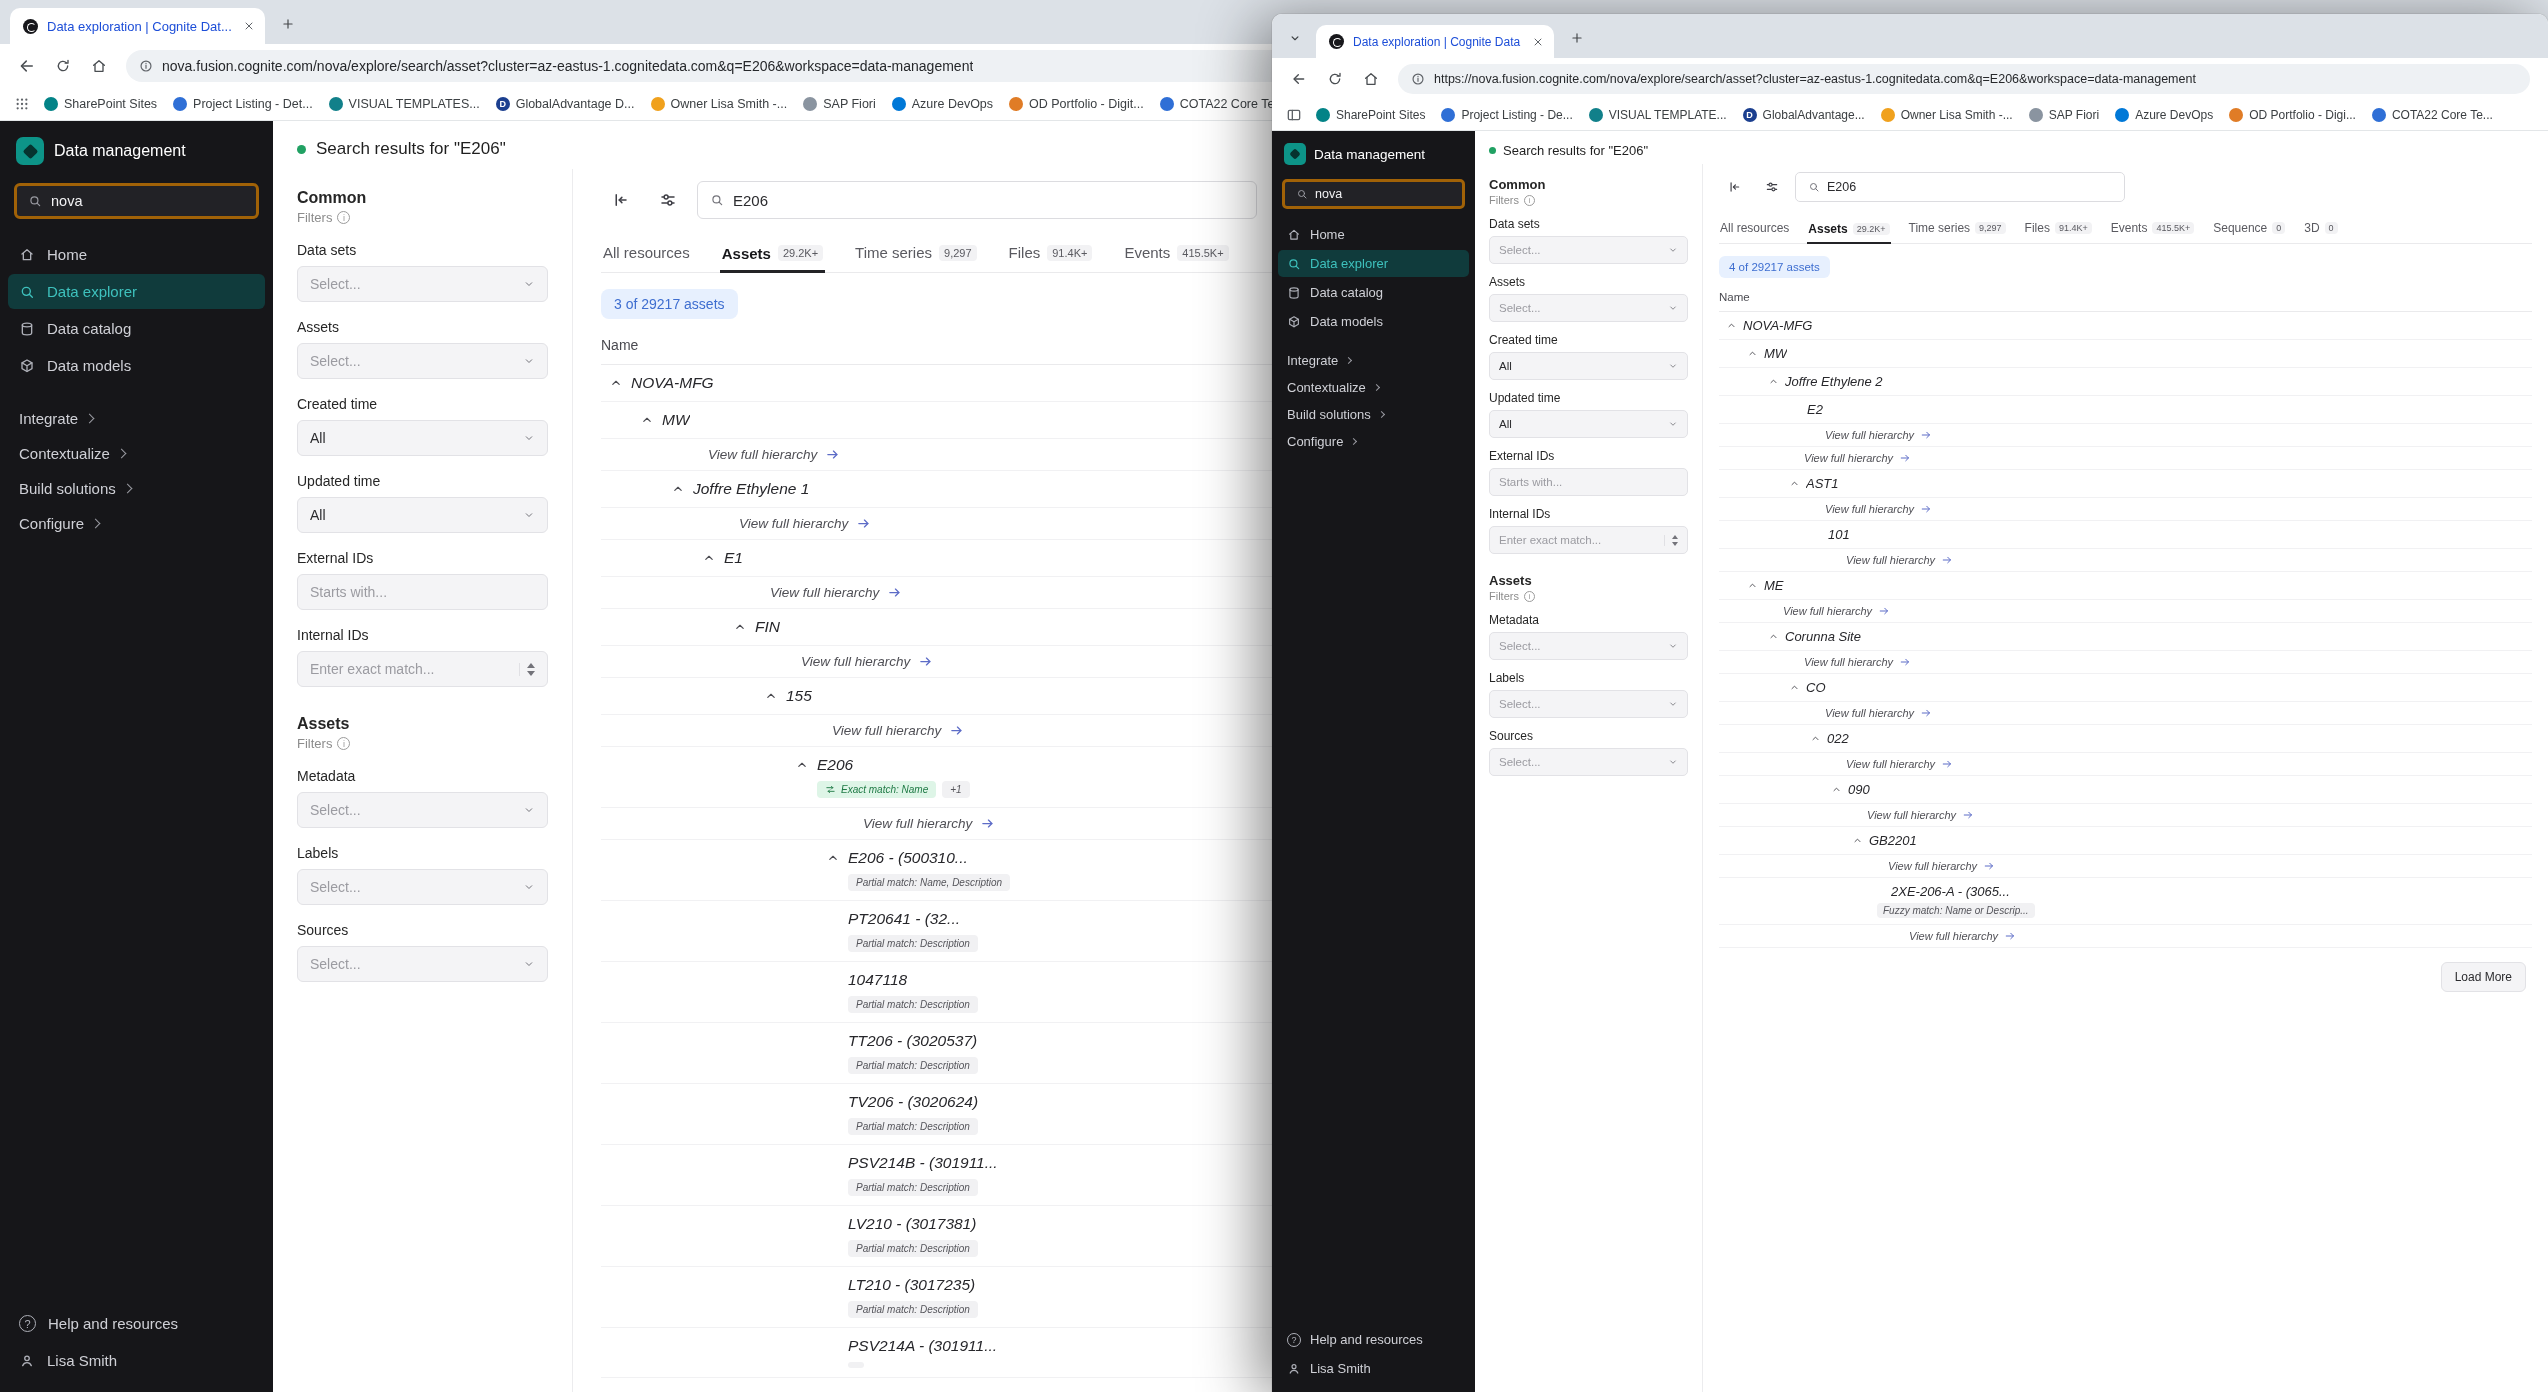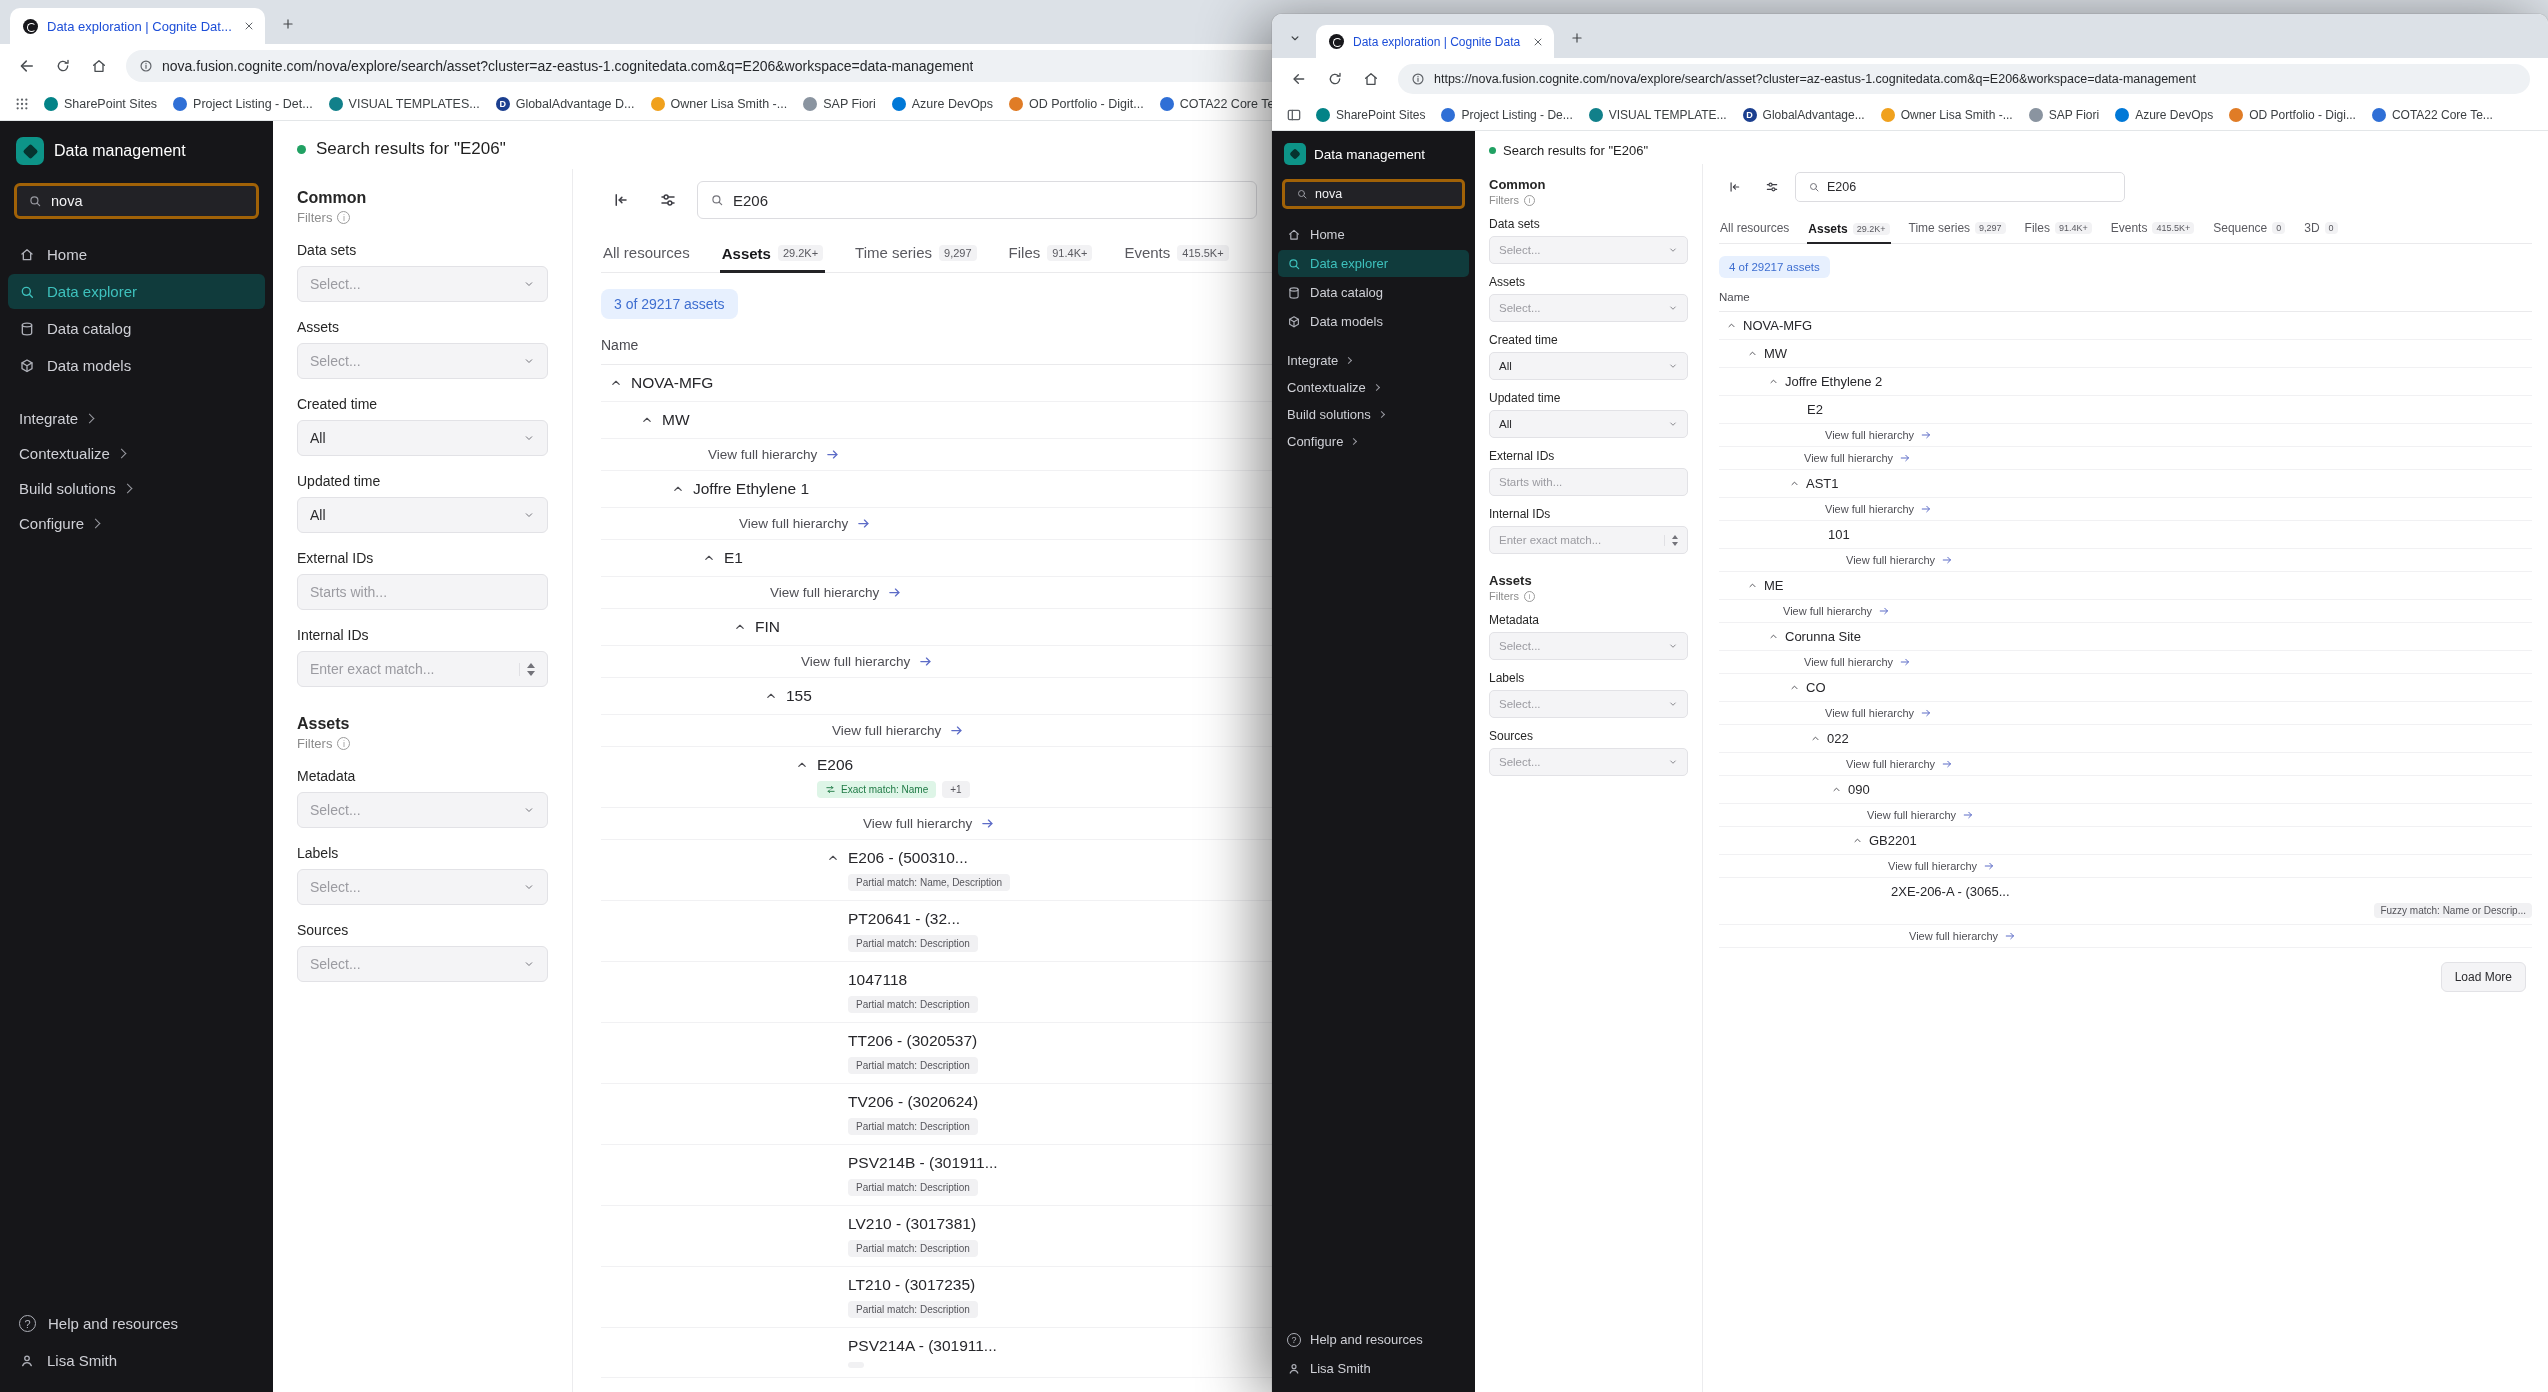--- a/index.html
+++ b/index.html
@@ -119,36 +119,36 @@
 .r-tab{display:flex;align-items:center;gap:7px;padding:9px 2px 11px;font-size:15px;color:#5a5a60;white-space:nowrap;}
 .sm .r-tab{font-size:12px;padding:7px 1px 8px;gap:5px;}
 .r-tab.active{color:#18181b;font-weight:bold;border-bottom:3px solid #232326;margin-bottom:-1px;padding-bottom:8px;}
 .sm .r-tab.active{border-bottom-width:2px;padding-bottom:6px;}
 .tab-count{font-size:11px;color:#5a5a60;background:#f2f2f4;border-radius:4px;padding:2px 5px;font-weight:normal;}
 .sm .tab-count{font-size:9px;padding:1px 4px;}
 .count-chip{align-self:flex-start;margin-top:16px;background:#e7f0fe;color:#3e6ed0;font-size:14px;padding:7px 13px;border-radius:8px;flex:0 0 auto;}
 .sm .count-chip{margin-top:12px;font-size:11.5px;padding:5px 10px;border-radius:6px;}
 .col-head{margin-top:18px;padding-bottom:11px;border-bottom:1px solid #eaeaec;font-size:14px;color:#4a4a50;flex:0 0 auto;}
 .sm .col-head{margin-top:13px;padding-bottom:8px;font-size:11.5px;}
-.tree{flex:0 1 auto;overflow:hidden;}
+.tree{flex:0 1 auto;overflow:hidden;font-style:italic;}
 
 
 .noderow{padding-top:9px;padding-bottom:9px;border-bottom:1px solid #f1f1f3;}
 .sm .noderow{padding-top:6px;padding-bottom:6px;}
 .nline{display:flex;align-items:center;gap:8px;}
 .sm .nline{gap:6px;}
 .caret{color:#4a4a50;display:flex;}
 .caret svg{width:14px;height:14px;}
 .sm .caret svg{width:11px;height:11px;}
 .cspace{width:14px;flex:0 0 auto;}
 .sm .cspace{width:12px;}
 .tname{font-size:15.5px;font-weight:500;color:#27272b;white-space:nowrap;overflow:hidden;}
 .sm .tname{font-size:13px;}
 .chips{display:flex;gap:6px;margin-top:7px;margin-left:22px;}
-.sm .chips{margin-top:4px;margin-left:26px;gap:5px;justify-content:flex-end;}
+.sm .chips{margin-top:4px;margin-left:4px;gap:5px;}
 .chip{display:flex;align-items:center;gap:5px;background:#f1f1f3;color:#55555b;font-size:10px;padding:3px 8px;border-radius:4px;white-space:nowrap;}
 .sm .chip{font-size:10px;padding:2px 6px;}
 .chip.exact{background:#def5e7;color:#1f7a45;}
 .chip svg{width:11px;height:11px;}
 .vfh{display:flex;align-items:center;gap:8px;padding-top:8px;padding-bottom:8px;border-bottom:1px solid #f1f1f3;font-size:13.5px;color:#4f4f55;}
 .sm .vfh{gap:6px;padding-top:5px;padding-bottom:5px;font-size:11px;}
 .vfh svg{color:#5d6cc7;width:15px;height:15px;}
 .sm .vfh svg{width:12px;height:12px;}
 .load-wrap{display:flex;justify-content:flex-end;padding:14px 6px;flex:0 0 auto;}
 .load-more{background:#f4f4f6;border:1px solid #e2e2e6;border-radius:6px;padding:7px 13px;font-size:12px;color:#2b2b2e;}

